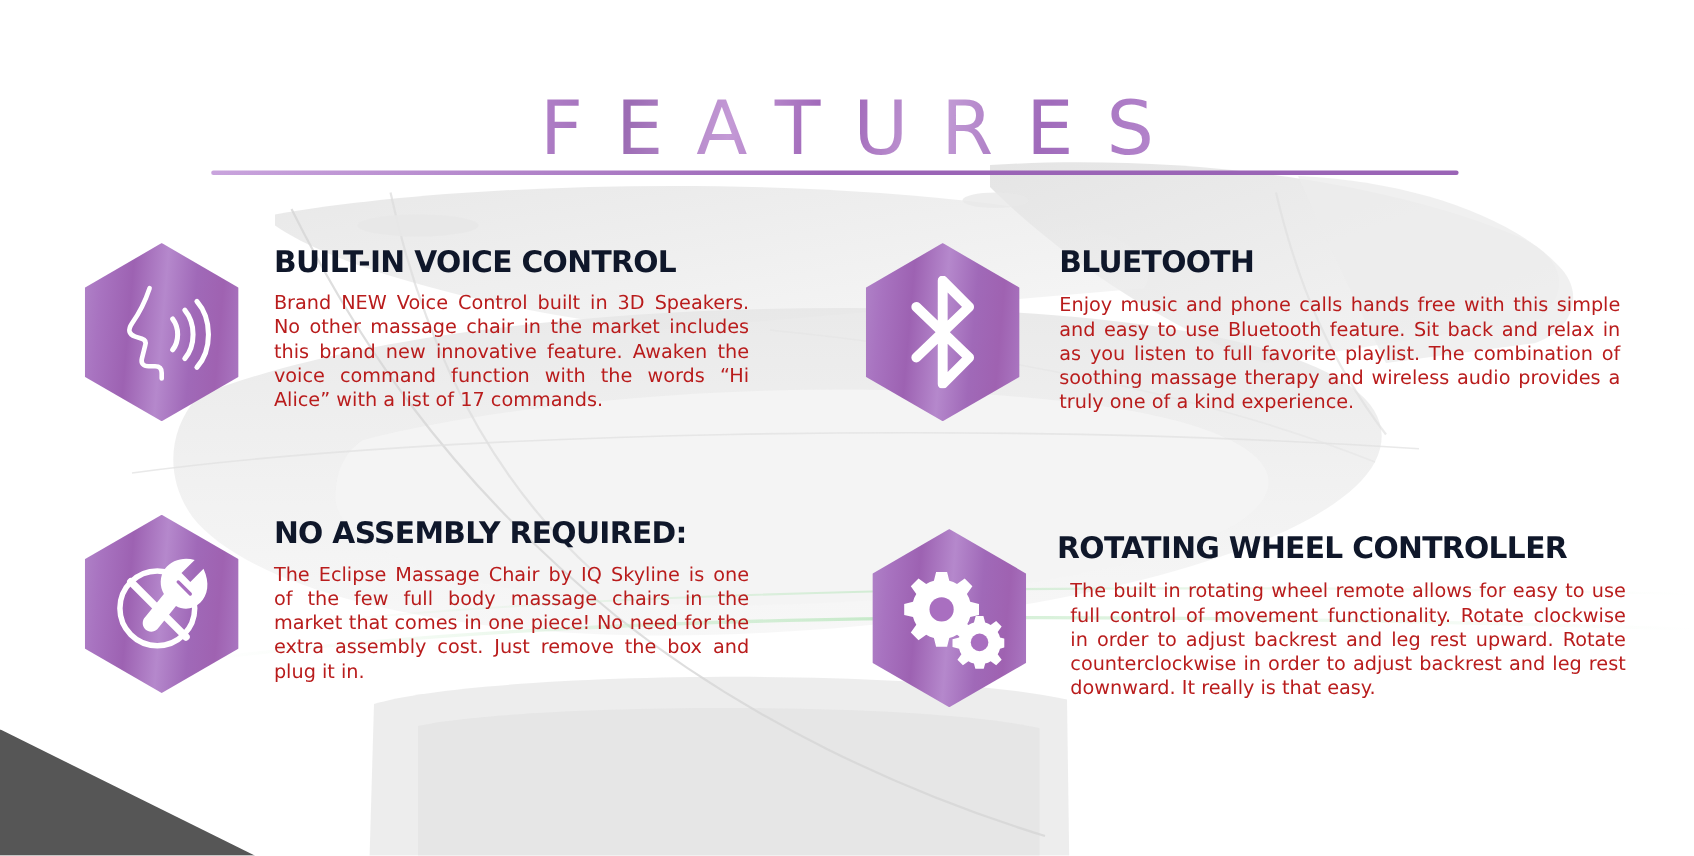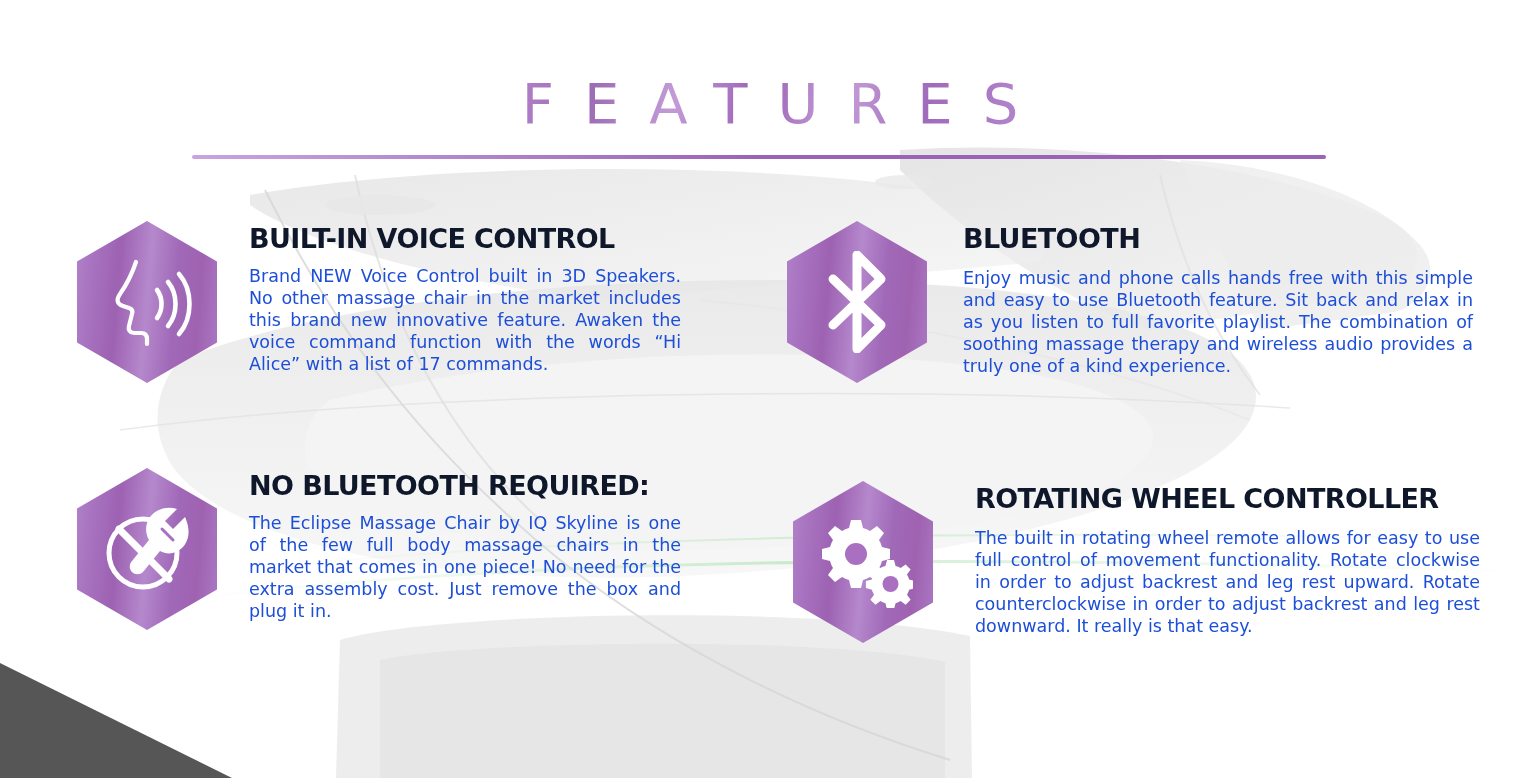--- a/index.html
+++ b/index.html
@@ -42,21 +42,21 @@
   #title-wrap {
     position: absolute;
     top: 38px;
     left: 0;
     width: 100%;
     text-align: center;
   }
   #page-title {
     display: inline-block;
     font-family: "DejaVu Sans", sans-serif;
-    font-size: 56px;
+    font-size: 68px;
     font-weight: 400;
     letter-spacing: 30px;
     text-indent: 30px;
     line-height: 1;
     background-image: linear-gradient(100deg,
         #b886cf 0%, #9c6cb4 18%, #c49ad6 33%,
         #9a5fb4 48%, #c6a0d8 62%, #a06bbb 78%, #b98cd0 100%);
     -webkit-background-clip: text;
     background-clip: text;
     color: transparent;
@@ -110,32 +110,32 @@
     letter-spacing: -0.6px;
     color: #0f172a;
     margin: 0 0 12px 0;
     line-height: 1.05;
     white-space: nowrap;
   }
   .feature-body {
     font-family: "DejaVu Sans", sans-serif;
     font-size: 17.5px;
     line-height: 22px;
-    color: #1d4ed8;
+    color: #b91c1c;
     margin: 0;
     text-align: justify;
   }
   #feature-voice     .feature-body { width: 432px; }
   #feature-bluetooth .feature-body { width: 510px; }
   #feature-assembly  .feature-body { width: 432px; }
-  #feature-wheel     .feature-body { width: 505px; }
+  #feature-wheel     .feature-body { width: 505px; margin-left: 12px; }
 
   #feature-bluetooth .feature-heading,
   #feature-wheel .feature-heading { margin-bottom: 14px; }
-  #feature-wheel .feature-text { padding-left: 42px; }
+  #feature-wheel .feature-text { padding-left: 28px; }
   #feature-bluetooth .feature-text { padding-left: 36px; }
 </style>
 </head>
 <body>
 
 <div id="page">
 
   <div id="bg-watermark">
     <svg viewBox="0 0 1540 778" preserveAspectRatio="none" aria-hidden="true">
       <defs>
@@ -221,21 +221,21 @@
       <span>
         <svg width="96" height="96" viewBox="0 0 96 96" fill="none" aria-hidden="true">
           <circle cx="44" cy="52" r="34" stroke="#ffffff" stroke-width="5" fill="none"></circle>
           <path d="M20 28 L70 78" stroke="#ffffff" stroke-width="7" stroke-linecap="round"></path>
           <path d="M86 16 L74 28 L66 20 L78 8 C68 5 57 8 51 16 C46 23 46 32 50 39 L33 60 C30 63 30 68 33 71 C36 74 41 74 44 71 L61 50 C68 54 77 53 83 47 C90 40 92 29 86 16 Z" fill="#ffffff"></path>
           <path d="M63 28 L74 39" stroke="#a96fc0" stroke-width="3" stroke-linecap="round"></path>
         </svg>
       </span>
     </div>
     <div class="feature-text">
-      <h2 class="feature-heading">NO BLUETOOTH REQUIRED:</h2>
+      <h2 class="feature-heading">NO ASSEMBLY REQUIRED:</h2>
       <p class="feature-body">The Eclipse Massage Chair by IQ Skyline is one of the few full body massage chairs in the market that comes in one piece! No need for the extra assembly cost. Just remove the box and plug it in.</p>
     </div>
   </div>
 
   <div class="feature" id="feature-wheel">
     <div class="hex">
       <span>
         <svg width="100" height="92" viewBox="0 0 100 92" fill="none" aria-hidden="true">
 
           <path d="M38 4 h10 l2 8 a24 24 0 0 1 7 3 l7-5 7 7 -5 7 a24 24 0 0 1 3 7 l8 2 v10 l-8 2 a24 24 0 0 1 -3 7 l5 7 -7 7 -7-5 a24 24 0 0 1 -7 3 l-2 8 h-10 l-2-8 a24 24 0 0 1 -7-3 l-7 5 -7-7 5-7 a24 24 0 0 1 -3-7 l-8-2 v-10 l8-2 a24 24 0 0 1 3-7 l-5-7 7-7 7 5 a24 24 0 0 1 7-3 Z" fill="#ffffff"></path>

